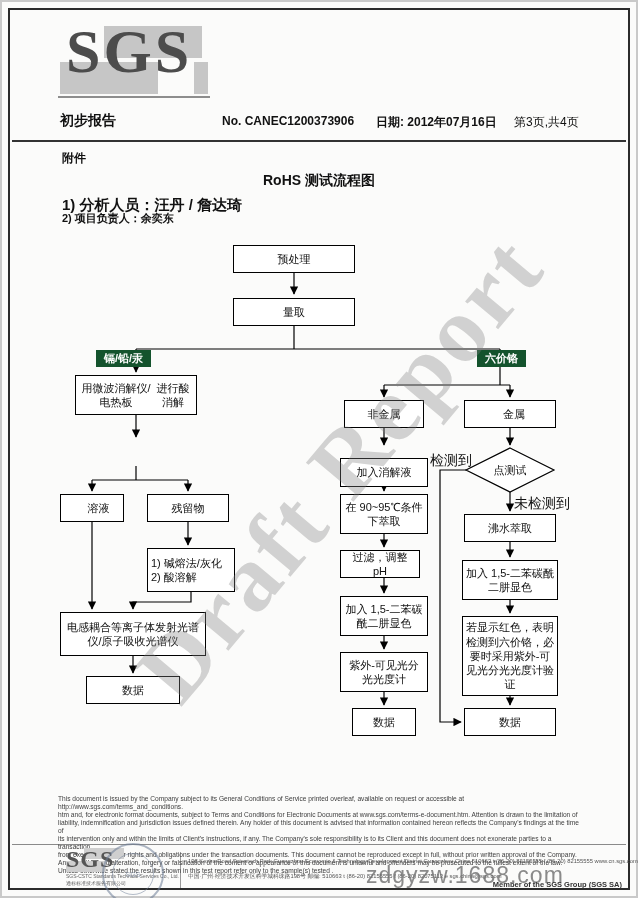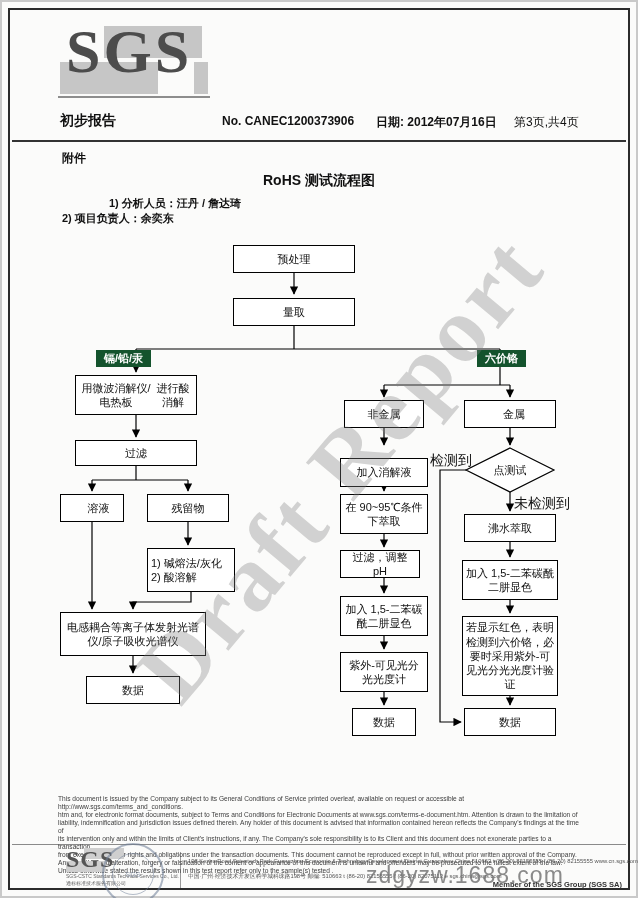--- a/index.html
+++ b/index.html
@@ -58,21 +58,21 @@
   </div>
 
   <div class="hdr" style="left:60px;top:112px;font-size:14px;font-weight:bold;">初步报告</div>
   <div class="hdr" style="left:222px;font-weight:bold;">No. CANEC1200373906</div>
   <div class="hdr" style="left:376px;font-weight:bold;">日期: 2012年07月16日</div>
   <div class="hdr" style="left:514px;">第3页,共4页</div>
   <div class="rule" style="left:12px;top:140px;width:614px;height:2px;"></div>
 
   <div class="abs" style="left:62px;top:150px;font-size:12px;font-weight:bold;">附件</div>
   <div class="abs" style="left:0;top:172px;width:638px;text-align:center;font-size:14px;font-weight:bold;">RoHS 测试流程图</div>
-  <div class="abs" style="left:62px;top:196px;font-size:11px;font-weight:bold;margin-left:47px;">1) 分析人员：汪丹 / 詹达琦</div>
+  <div class="abs" style="left:62px;top:196px;font-size:15px;font-weight:bold;">1) 分析人员：汪丹 / 詹达琦</div>
   <div class="abs" style="left:62px;top:211px;font-size:11px;font-weight:bold;">2) 项目负责人：余奕东</div>
 
   <svg class="connectors" width="638" height="898">
     <defs>
       <marker id="ah" viewBox="0 0 10 10" refX="9" refY="5" markerWidth="7" markerHeight="7" orient="auto">
         <path d="M0,0 L10,5 L0,10 z" fill="#000"></path>
       </marker>
     </defs>
     <g stroke="#000" stroke-width="1.2" fill="none">
       <path d="M294,273 L294,294" marker-end="url(#ah)"></path>
@@ -111,21 +111,20 @@
   <div class="box" style="left:233px;top:298px;width:122px;height:28px;">量取</div>
   <div class="box" style="left:233px;top:245px;width:122px;height:28px;">预处理</div>
 
   <div class="blabel" style="left:96px;top:350px;">镉/铅/汞</div>
   <div class="blabel" style="left:477px;top:350px;">六价铬</div>
 
   <div class="box" style="left:75px;top:375px;width:122px;height:40px;flex-direction:row;">
     <span>用微波消解仪/电热板</span>
     <span>进行酸消解</span>
   </div>
-  <div class="box" style="left:75px;top:440px;width:122px;height:26px;">过滤</div>
   <div class="box" style="left:60px;top:494px;width:64px;height:28px;padding-left:16px;">溶液</div>
   <div class="box" style="left:147px;top:494px;width:82px;height:28px;">残留物</div>
   <div class="box left" style="left:147px;top:548px;width:88px;height:44px;flex-direction:column;align-items:flex-start;">
     <span>1) 碱熔法/灰化</span>
     <span>2) 酸溶解</span>
   </div>
   <div class="box" style="left:60px;top:612px;width:146px;height:44px;">电感耦合等离子体发射光谱仪/原子吸收光谱仪</div>
   <div class="box" style="left:86px;top:676px;width:94px;height:28px;">数据</div>
 
   <div class="box" style="left:344px;top:400px;width:80px;height:28px;">非金属</div>

